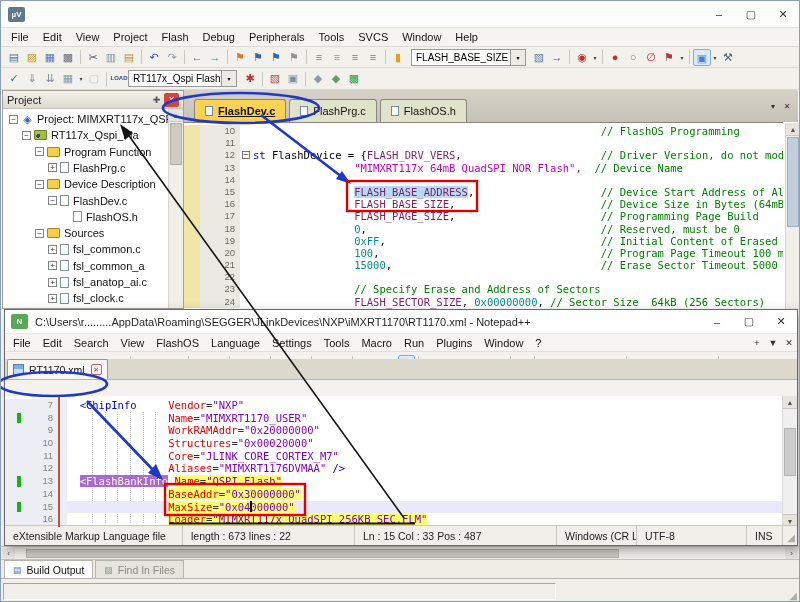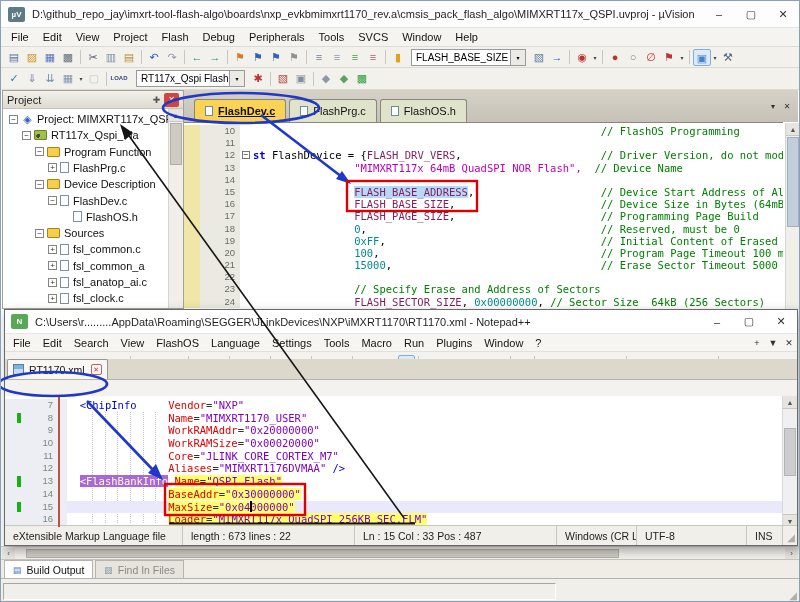--- a/index.html
+++ b/index.html
@@ -54,21 +54,21 @@
   .tab-ico{width:8px;height:10px;background:#fff;border:1px solid #7088A0;margin-right:5px;flex:none;}
   .uv-tabbtns{margin-left:auto;display:flex;align-items:center;height:100%;}
   .uv-tabbtn{width:14px;text-align:center;font-size:8px;color:#333;}
   .uv-code{position:absolute;left:0;top:32px;right:15px;bottom:0;background:#fff;overflow:hidden;padding-top:2px;border-top:1px solid #8A867E;}
   .uv-line{display:flex;height:12.2px;line-height:12.2px;font-family:"DejaVu Sans Mono",monospace;font-size:10.5px;white-space:pre;}
   .uv-gut1{width:16px;background:#EFE6A8;flex:none;}
   .uv-gutn{width:40px;background:#EBEAE2;color:#6A6A6A;text-align:right;padding-right:5px;font-size:9.5px;flex:none;font-family:"Liberation Sans",sans-serif;}
   .uv-gutf{width:13px;background:#fff;flex:none;position:relative;}
   .foldbox{position:absolute;left:2px;top:2px;width:8px;height:8px;border:1px solid #777;background:#fff;font-size:8px;line-height:6px;text-align:center;color:#333;}
   .uv-text{white-space:pre;}
-  .uv-s-kw{color:#0000E0;font-weight:bold;}.uv-s-mac{color:#7F1F5F;}.uv-s-str{color:#BB00BB;}.uv-s-num{color:#008B8B;}.uv-s-com{color:#008000;}.uv-s-pln{color:#000;}
+  .uv-s-kw{color:#0000E0;}.uv-s-mac{color:#7F1F5F;}.uv-s-str{color:#BB00BB;}.uv-s-num{color:#008B8B;}.uv-s-com{color:#008000;}.uv-s-pln{color:#000;}
   .uv-hl{background:#B8D8F8;}
   .uv-vscroll{left:784px;top:122px;width:15px;height:186px;background:#F0EFEA;border-left:1px solid #D6D4CE;}
   .uv-vthumb{position:absolute;left:1px;right:1px;top:14px;height:90px;background:#C2CEDC;border:1px solid #9FAFC4;}
   .uv-hscroll{left:0;top:545px;right:0;height:13px;background:#F0EFEA;border-top:1px solid #CFCDC7;}
   .hs-btn{position:absolute;top:1px;width:13px;height:11px;text-align:center;font-size:8px;line-height:11px;color:#555;background:#E6E4DE;}
   .uv-hthumb{position:absolute;left:25px;top:2px;width:593px;height:9px;background:#CDCAC2;border:1px solid #B4B0A8;}
   .uv-btabs{left:0;top:558px;right:0;height:19px;background:#EFEDE6;border-top:1px solid #C6C4BE;display:flex;align-items:flex-end;padding-left:3px;}
   .uv-btab{height:18px;display:flex;align-items:center;padding:0 8px;font-size:10.5px;border:1px solid #B6B4AE;border-bottom:0;margin-right:2px;background:#E6E4DD;color:#8A8A8A;}
   .uv-btab.active{background:#FFFFFF;color:#111;}
   .btab-ico{font-size:9px;margin-right:5px;}
@@ -112,21 +112,20 @@
   #ann{position:absolute;left:0;top:0;z-index:50;pointer-events:none;}
 </style>
 </head>
 <body>
 
 <div id="root">
 
   <div>
     <div class="abs uv-title noselect">
       <span class="app-ico uv-appico">µV</span>
-      <span class="title-text">D:\github_repo_jay\imxrt-tool-flash-algo\boards\nxp_evkbmimxrt1170_rev.a\cmsis_pack_flash_algo\MIMXRT117x_QSPI.uvproj - µVision</span>
       <span class="win-controls">
         <span class="win-btn">–</span>
         <span class="win-btn">▢</span>
         <span class="win-btn">✕</span>
       </span>
     </div>
     <div class="abs uv-menu noselect" id="uv-menu">
         <span class="menu-item">File</span>
         <span class="menu-item">Edit</span>
         <span class="menu-item">View</span>
@@ -194,21 +193,21 @@
       <span id="uv-tb2-left" style="display:flex;align-items:center;">
           <span class="tbi" style="color: rgb(40, 120, 184);">✓</span>
           <span class="tbi" style="color: rgb(120, 144, 168);">⇓</span>
           <span class="tbi" style="color: rgb(120, 144, 168);">⇊</span>
           <span class="tbi" style="color: rgb(128, 152, 176);">▦</span>
           <span class="tbi-dd">▾</span>
           <span class="tbi" style="color: rgb(196, 196, 196);">▢</span>
           <span class="tb-sep"></span>
           <span class="tbi tbi-txt" style="color: rgb(48, 72, 120);">LOAD</span>
         </span>
-      <span class="combo" style="width:94px;margin-left:8px;">RT117x_Qspi Flash</span>
+      <span class="combo" style="width:94px;margin-left:0;">RT117x_Qspi Flash</span>
       <span class="combo-dd">▾</span>
       <span id="uv-tb2-right" style="display:flex;align-items:center;margin-left:4px;">
           <span class="tbi" style="color: rgb(192, 48, 48);">✱</span>
           <span class="tb-sep"></span>
           <span class="tbi" style="color: rgb(176, 64, 64);">▧</span>
           <span class="tbi" style="color: rgb(128, 144, 160);">▣</span>
           <span class="tb-sep"></span>
           <span class="tbi" style="color: rgb(144, 152, 168);">◆</span>
           <span class="tbi" style="color: rgb(96, 160, 96);">◆</span>
           <span class="tbi" style="color: rgb(48, 160, 64);">▩</span>
@@ -451,21 +450,21 @@
       <div class="npp-guide" style="left:100px;"></div>
       <div class="npp-guide" style="left:112px;"></div>
       <div class="npp-guide" style="left:125px;"></div>
       <div class="npp-guide" style="left:138px;"></div>
       <div class="npp-guide" style="left:150px;"></div>
       <div class="npp-redline"></div>
       <div class="npp-lines" id="npp-lines">
           <div class="npp-line"><span class="npp-gut">7</span><span class="uv-text">  <span class="npp-s-tag">&lt;ChipInfo</span>     <span class="npp-s-attr">Vendor</span><span class="npp-s-pln">=</span><span class="npp-s-val">"NXP"</span></span></div>
           <div class="npp-line"><span class="npp-gut">8<span class="npp-bar"></span></span><span class="uv-text">                <span class="npp-s-attr">Name</span><span class="npp-s-pln">=</span><span class="npp-s-val">"MIMXRT1170_USER"</span></span></div>
           <div class="npp-line"><span class="npp-gut">9</span><span class="uv-text">                <span class="npp-s-attr">WorkRAMAddr</span><span class="npp-s-pln">=</span><span class="npp-s-val">"0x20000000"</span></span></div>
-          <div class="npp-line"><span class="npp-gut">10</span><span class="uv-text">                <span class="npp-s-attr">WorkRAMSize</span><span class="npp-s-pln">=</span><span class="npp-s-val">"0x00020000"</span></span></div>
+          <div class="npp-line"><span class="npp-gut">10</span><span class="uv-text">                <span class="npp-s-attr">Structures</span><span class="npp-s-pln">=</span><span class="npp-s-val">"0x00020000"</span></span></div>
           <div class="npp-line"><span class="npp-gut">11</span><span class="uv-text">                <span class="npp-s-attr">Core</span><span class="npp-s-pln">=</span><span class="npp-s-val">"JLINK_CORE_CORTEX_M7"</span></span></div>
           <div class="npp-line"><span class="npp-gut">12</span><span class="uv-text">                <span class="npp-s-attr">Aliases</span><span class="npp-s-pln">=</span><span class="npp-s-val">"MIMXRT1176DVMAA"</span><span class="npp-s-tag"> /&gt;</span></span></div>
           <div class="npp-line"><span class="npp-gut">13<span class="npp-bar"></span></span><span class="uv-text">  <span class="npp-s-tagsel">&lt;FlashBankInfo</span><span class="npp-s-pln"> </span><span class="npp-s-attr npp-hl">Name</span><span class="npp-s-pln npp-hl">=</span><span class="npp-s-val npp-hl">"QSPI Flash"</span></span></div>
           <div class="npp-line"><span class="npp-gut">14</span><span class="uv-text">                <span class="npp-s-attr npp-hl">BaseAddr</span><span class="npp-s-pln npp-hl">=</span><span class="npp-s-val npp-hl">"0x30000000"</span></span></div>
           <div class="npp-line npp-cur"><span class="npp-gut">15<span class="npp-bar"></span></span><span class="uv-text">                <span class="npp-s-attr npp-hl">MaxSize</span><span class="npp-s-pln npp-hl">=</span><span class="npp-s-val npp-hl">"0x04000000"</span></span></div>
           <div class="npp-line"><span class="npp-gut">16</span><span class="uv-text">                <span class="npp-s-attr npp-hl">Loader</span><span class="npp-s-pln npp-hl">=</span><span class="npp-s-val npp-hl">"MIMXRT117x_QuadSPI_256KB_SEC.FLM"</span></span></div>
           <div class="npp-line"><span class="npp-gut">17</span><span class="uv-text">                <span class="npp-s-attr npp-hl">LoaderType</span><span class="npp-s-pln">=</span><span class="npp-s-val">"FLASH_ALGO_TYPE_OPEN"</span></span></div>
         </div>
       <div class="npp-caret"></div>
     </div>

